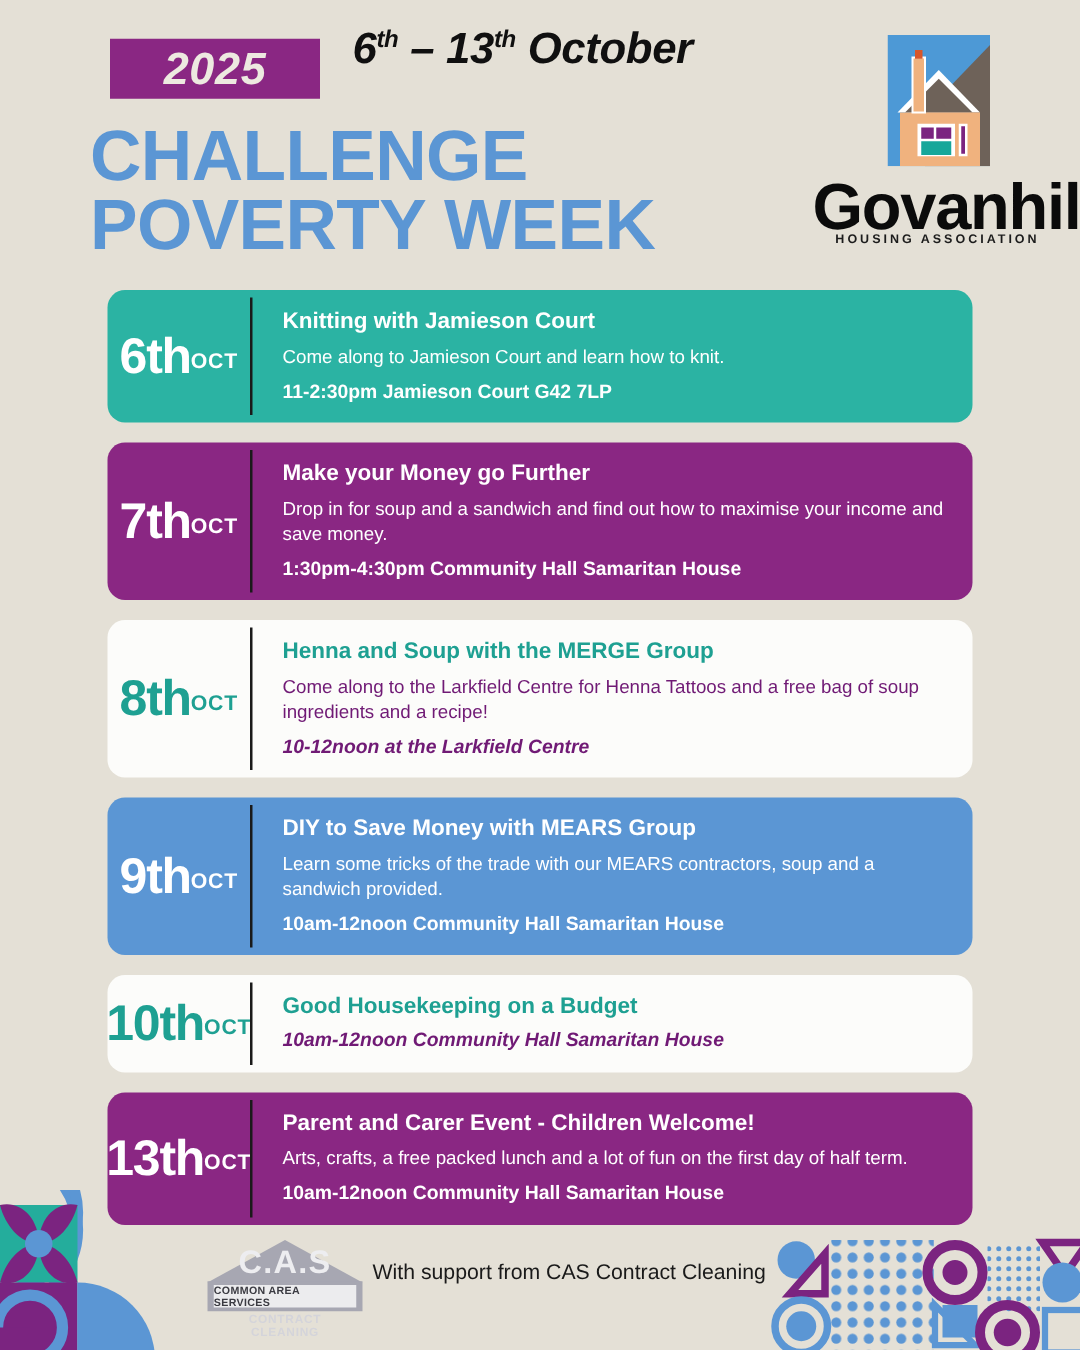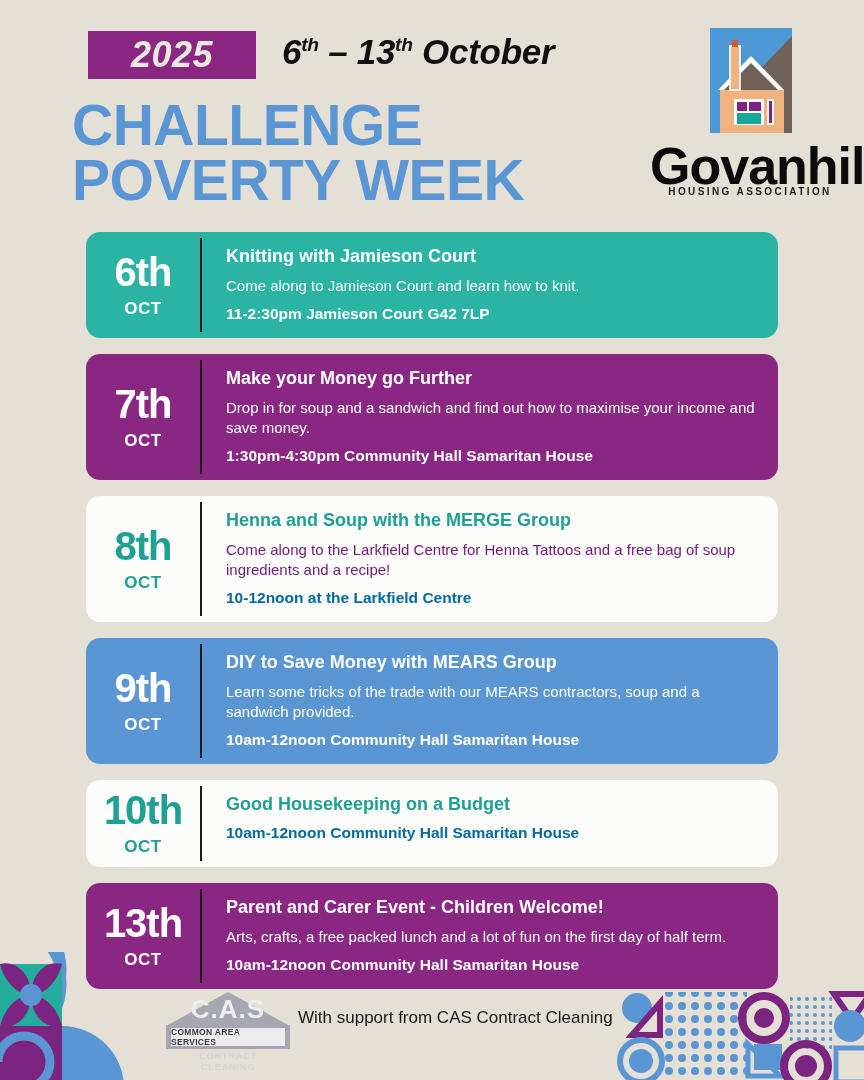--- a/index.html
+++ b/index.html
@@ -35,21 +35,21 @@
   }
   .year-badge span {
     color: #EDE9E0;
     font-size: 36px;
     font-weight: bold;
     font-style: italic;
     letter-spacing: 0.5px;
   }
   .date-range {
     position: absolute;
-    left: 282px; top: 32px;
+    left: 282px; top: 19px;
     color: #101010;
     font-size: 35px;
     font-weight: bold;
     font-style: italic;
     letter-spacing: -0.3px;
     white-space: nowrap;
   }
   .date-range sup {
     font-size: 0.55em;
     vertical-align: super;
@@ -117,21 +117,21 @@
   }
   .card.teal  { background: #2BB3A3; }
   .card.purple{ background: #8A2783; }
   .card.blue  { background: #5B96D4; }
   .card.white { background: #FCFCFA; }
 
   .card-date {
     width: 114px;
     flex: 0 0 114px;
     display: flex;
-    flex-direction: column;
+    flex-direction: row;
     align-items: center;
     justify-content: center;
     padding: 10px 0;
     box-sizing: border-box;
   }
   .date-day {
     font-size: 40px;
     font-weight: bold;
     line-height: 1;
     letter-spacing: -1px;
@@ -173,21 +173,21 @@
   
   .card.teal .card-date, .card.purple .card-date, .card.blue .card-date { color: #FFFFFF; }
   .card.teal .ev-title, .card.purple .ev-title, .card.blue .ev-title,
   .card.teal .ev-desc,  .card.purple .ev-desc,  .card.blue .ev-desc,
   .card.teal .ev-when,  .card.purple .ev-when,  .card.blue .ev-when { color: #FFFFFF; }
 
   
   .card.white .card-date { color: #1EA092; }
   .card.white .ev-title  { color: #1EA092; }
   .card.white .ev-desc   { color: #701a75; }
-  .card.white .ev-when   { color: #0369a1; }
+  .card.white .ev-when   { color: #701a75; font-style: italic; }
 
   
   .footer {
     position: absolute;
     left: 0; bottom: 0;
     width: 864px;
     height: 100px;
   }
   .cas-logo {
     position: absolute;

